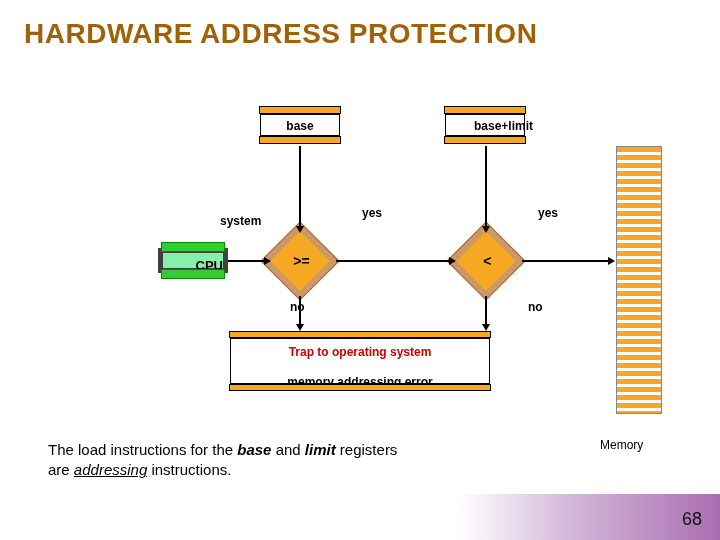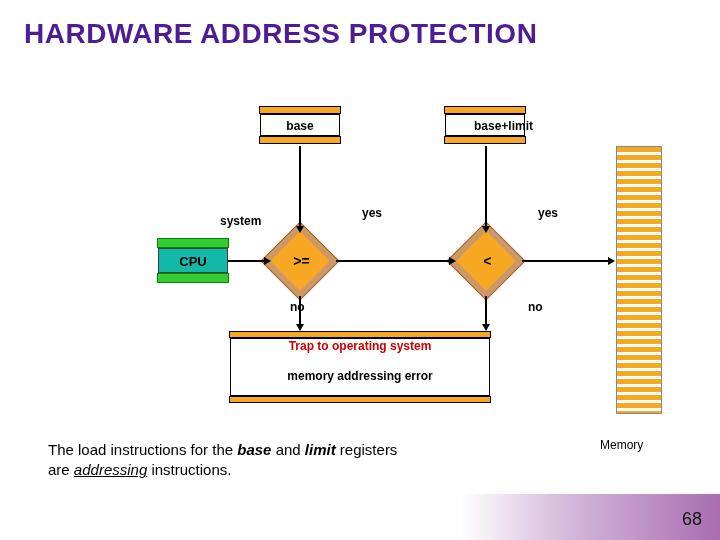--- a/index.html
+++ b/index.html
@@ -7,21 +7,21 @@
     width: 720px;
     height: 540px;
     background: #fff;
     font-family: Arial, sans-serif;
     position: relative;
     overflow: hidden;
   }
   .title {
     font-size: 28px;
     font-weight: bold;
-    color: #4c1d95;
+    color: #a16207;
     padding: 18px 0 0 24px;
     letter-spacing: 0.5px;
   }
   .diagram {
     position: absolute;
     top: 80px;
     left: 0;
     width: 720px;
     height: 360px;
   }
@@ -42,23 +42,23 @@
     right: -2px;
   }
   .reg-box::before { top: -9px; border: 1px solid #000; }
   .reg-box::after  { bottom: -9px; border: 1px solid #000; }
   .base-reg  { left: 260px; top: 34px; width: 80px; height: 22px; line-height: 22px; }
   .bl-reg    { left: 445px; top: 34px; width: 80px; height: 22px; line-height: 22px; padding-left: 28px; }
   .cpu-box {
     position: absolute;
     left: 158px; top: 168px;
     width: 70px; height: 25px;
-    background: #14b8a6;
-    border: 1px solid #404040;
-    text-align: center;
+    background: #86efac;
+    border: 5px solid #404040;
+    text-align: right;
     line-height: 25px;
     font-size: 13px;
     font-weight: bold;
   }
   .cpu-box::before, .cpu-box::after {
     content: '';
     position: absolute;
     height: 8px;
     background: #33cc33;
     left: -2px; right: -2px;
@@ -98,28 +98,28 @@
     color: #000;
   }
   .addr-lbl { left: 220px; top: 134px; }
   .yes1-lbl { left: 362px; top: 126px; }
   .yes2-lbl { left: 538px; top: 126px; }
   .no1-lbl  { left: 290px; top: 220px; }
   .no2-lbl  { left: 528px; top: 220px; }
   .trap-box {
     position: absolute;
     left: 230px; top: 258px;
-    width: 260px; height: 58px;
+    width: 260px; height: 46px;
     background: #fff;
     border: 1px solid #000;
     text-align: center;
     font-size: 12px;
     font-weight: bold;
     color: #cc0000;
-    padding-top: 0;
+    padding-top: 6px;
   }
   .trap-box .line2 {
     display: block;
     color: #000;
     margin-top: 16px;
   }
   .trap-box::before, .trap-box::after {
     content: '';
     position: absolute;
     height: 5px;

